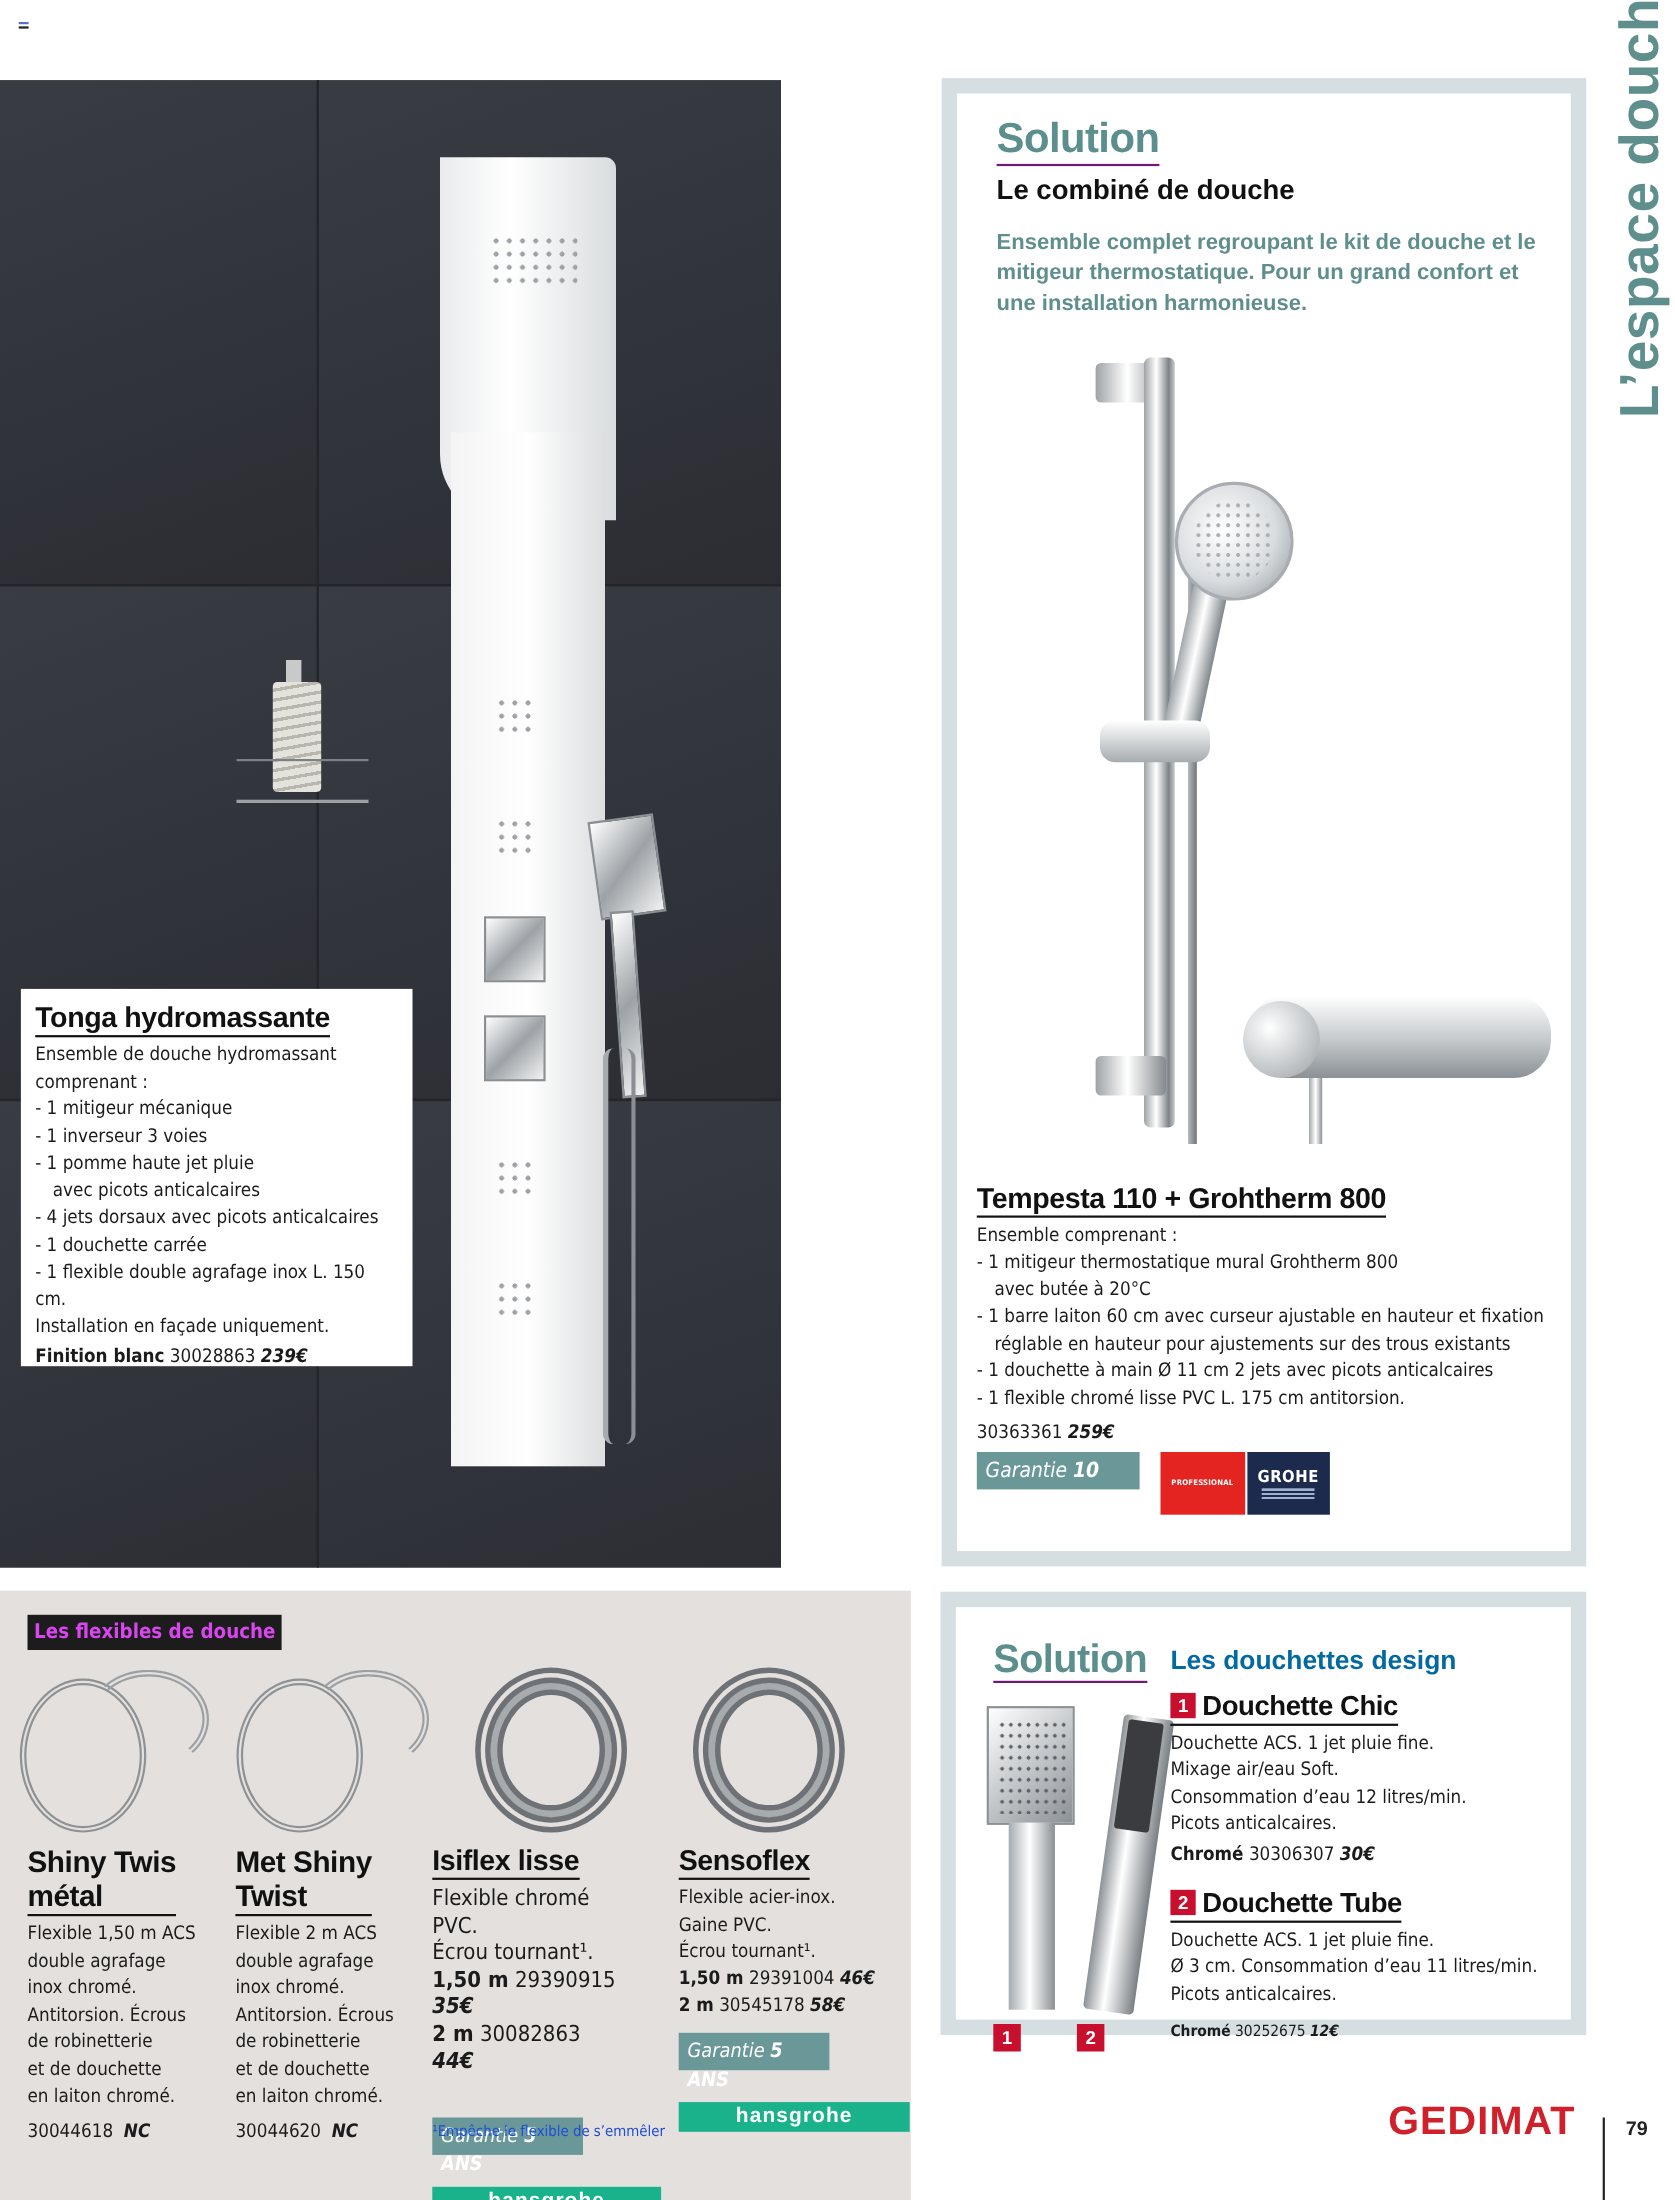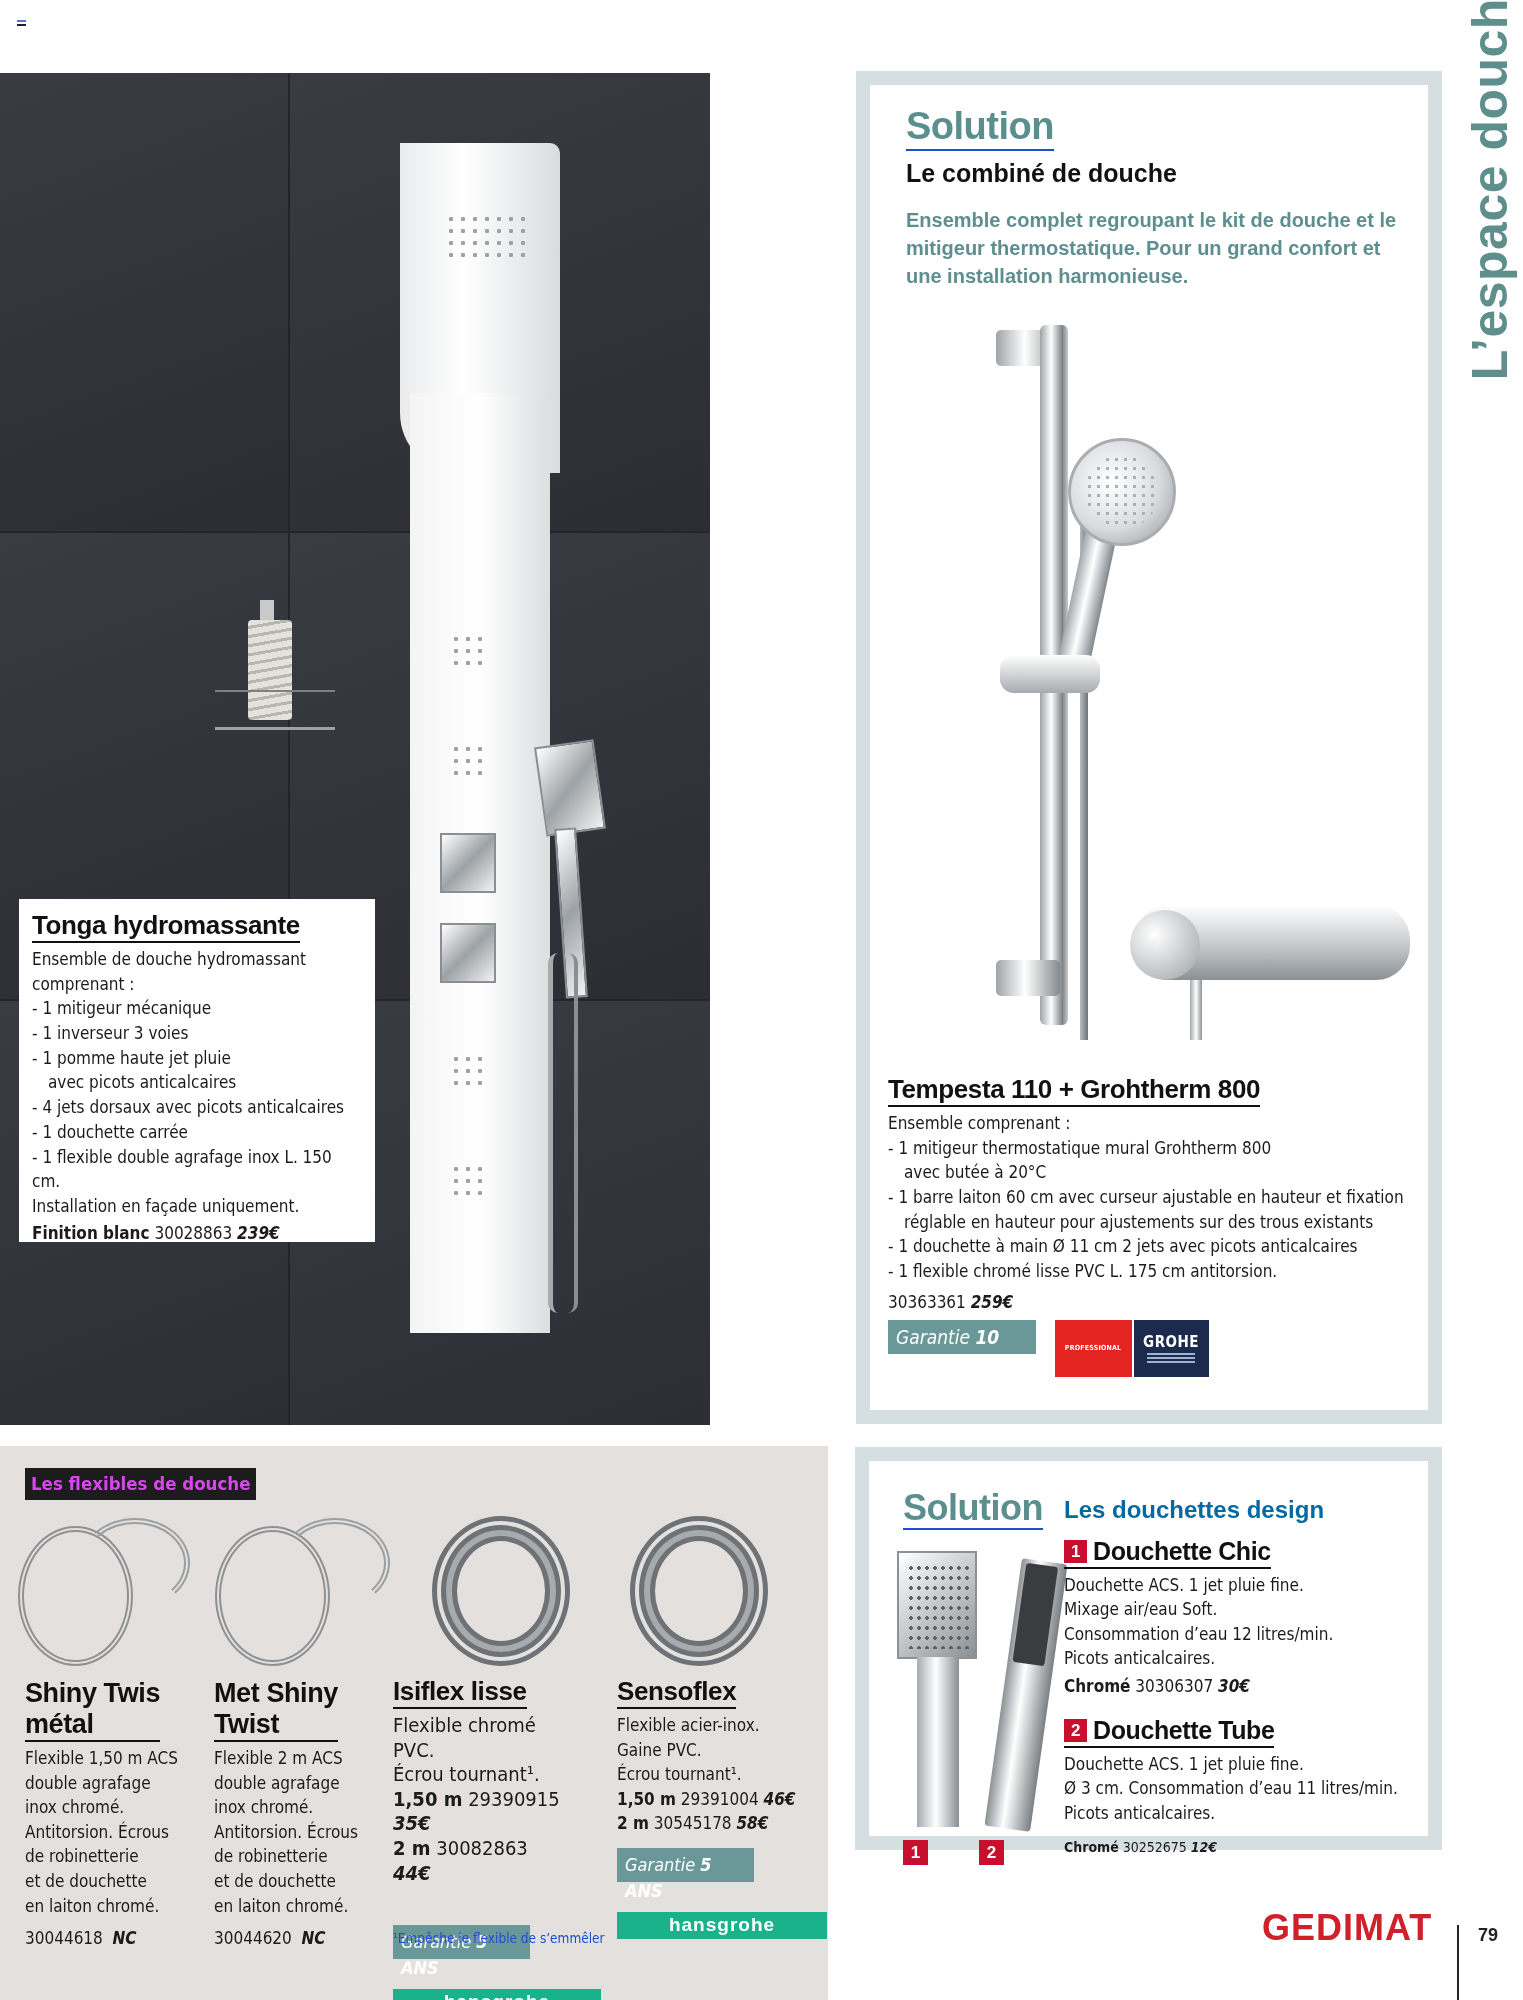--- a/index.html
+++ b/index.html
@@ -50,21 +50,21 @@
   .desc .indent { padding-left: 16px; }
   .price-line { font-size: 19px; margin-top: 4px; }
   .price-line b { font-weight: bold; }
   .ref { font-weight: normal; }
   .price { font-weight: bold; font-style: italic; }
 
   
   #combine-panel { left: 856px; top: 71px; width: 586px; height: 1353px;
     border: 14px solid #d5dfe2; background: #ffffff; }
   .solution-word { font-size: 38px; font-weight: bold; color: #5b8f8e; display:inline-block;
-    border-bottom: 2px solid #1d4ed8; line-height: 1.15; letter-spacing: -0.5px; }
+    border-bottom: 2px solid #701a75; line-height: 1.15; letter-spacing: -0.5px; }
   #combine-sub { font-size: 25px; font-weight: bold; color:#111; margin-top: 8px; }
   #combine-intro { font-size: 20px; font-weight: bold; color:#5f8e8e; line-height: 28px; margin-top: 18px; }
 
   
   #rail { position:absolute; left: 1050px; top: 320px; width: 28px; height: 700px;
     background: linear-gradient(90deg,#9ea3a7,#ffffff 40%,#7d8387 80%,#c7cbce); border-radius: 6px; }
   .rail-bracket { position:absolute; width: 64px; height: 36px;
     background: linear-gradient(90deg,#9ea3a7,#ffffff 45%,#858a8e); border-radius: 5px; }
   #hose2 { position:absolute; left: 1080px; top: 520px; width: 8px; height: 520px;
     background: linear-gradient(90deg,#b8bcbf,#6e7377); }

